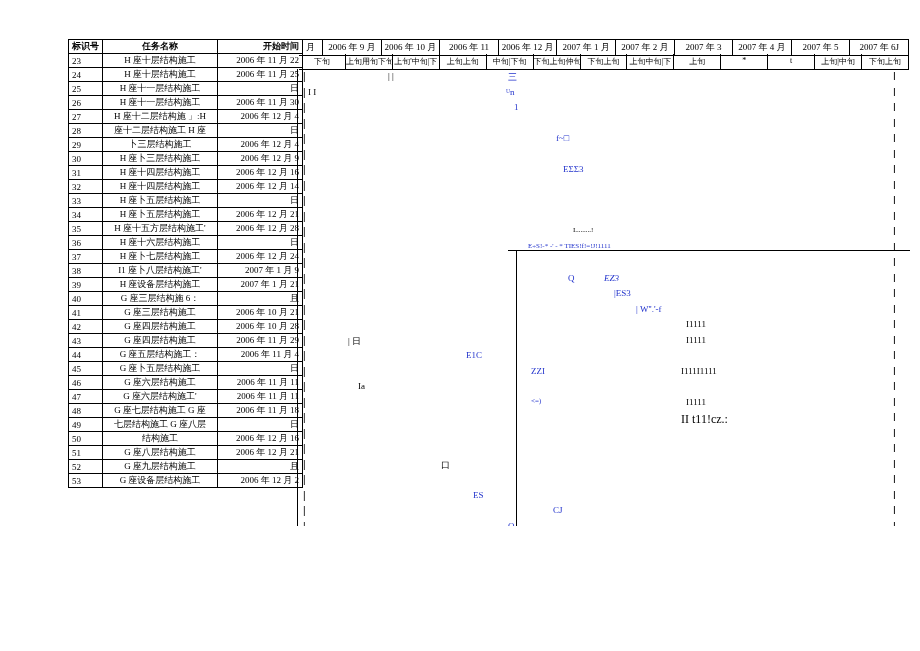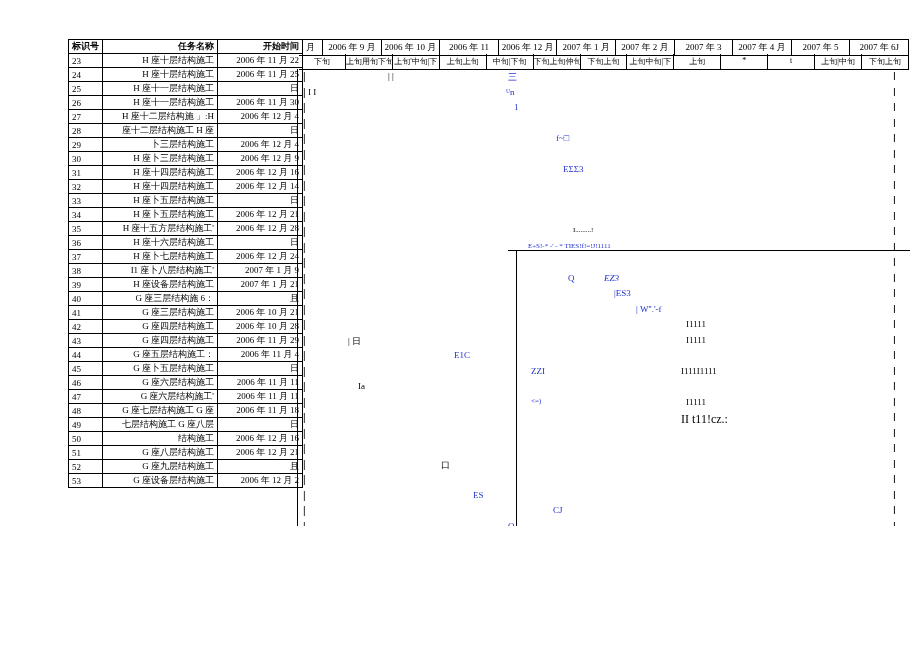--- a/index.html
+++ b/index.html
@@ -64,21 +64,21 @@
   }
   .left-table th, .left-table td {
     border: 1px solid #000;
     padding: 0 3px;
     font-size: 9px;
     height: 13px;
     white-space: nowrap;
     overflow: hidden;
   }
   .left-table .c1 { width: 22px; text-align: left; }
-  .left-table .c2 { width: 108px; text-align: right; }
+  .left-table .c2 { width: 108px; text-align: center; }
   .left-table .c3 { width: 78px; text-align: right; }
   
   .chart-bar-area {
     position: absolute;
     top: 69px;
     left: 297px;
     width: 612px;
     height: 520px;
     border-left: 1px solid #000;
   }
@@ -375,21 +375,21 @@
       <div class="bar-text blue" style="top: 95px; left: 265px;">ΕΣΣ3</div>
       <div class="bar-text black" style="top: 157px; left: 275px; font-size: 7px;">I.........!</div>
       <div class="bar-text blue" style="top: 172.5px; left: 230px; font-size: 7px;">E÷S!-* -' - * TIES!f!=!J!1111</div>
       <div class="bar-text blue" style="top: 203.5px; left: 270px;">Q</div>
       <div class="bar-text blue" style="top: 203.5px; left: 306px; font-style: italic;">EZ3</div>
       <div class="bar-text blue" style="top: 219px; left: 300px; margin-left: 16px;">|ES3</div>
       <div class="bar-text blue" style="top: 234.5px; left: 338px;">| W''.'-f</div>
       <div class="bar-text black" style="top: 250px; left: 388px;">I1111</div>
       <div class="bar-text black" style="top: 265.5px; left: 50px;">| 日</div>
       <div class="bar-text black" style="top: 265.5px; left: 388px;">I1111</div>
-      <div class="bar-text blue" style="top: 281px; left: 156px;">E1C</div>
+      <div class="bar-text blue" style="top: 281px; left: 168px;">E1C</div>
       <div class="bar-text blue" style="top: 296.5px; left: 233px;">ZZI</div>
       <div class="bar-text black" style="top: 296.5px; left: 383px;">I111I1111</div>
       <div class="bar-text black" style="top: 312px; left: 60px;">Ia</div>
       <div class="bar-text black" style="top: 327.5px; left: 388px;">I1111</div>
       <div class="bar-text blue" style="top: 327.5px; left: 233px; font-size: 7px;">&lt;=)</div>
       <div class="bar-text black" style="top: 343px; left: 383px; font-size: 12px;">II t11!cz.:</div>
       <div class="bar-text black" style="top: 389.5px; left: 143px;">口</div>
       <div class="bar-text blue" style="top: 420.5px; left: 175px;">ES</div>
       <div class="bar-text blue" style="top: 436px; left: 255px;">CJ</div>
       <div class="bar-text blue" style="top: 451.5px; left: 210px;">O</div>

